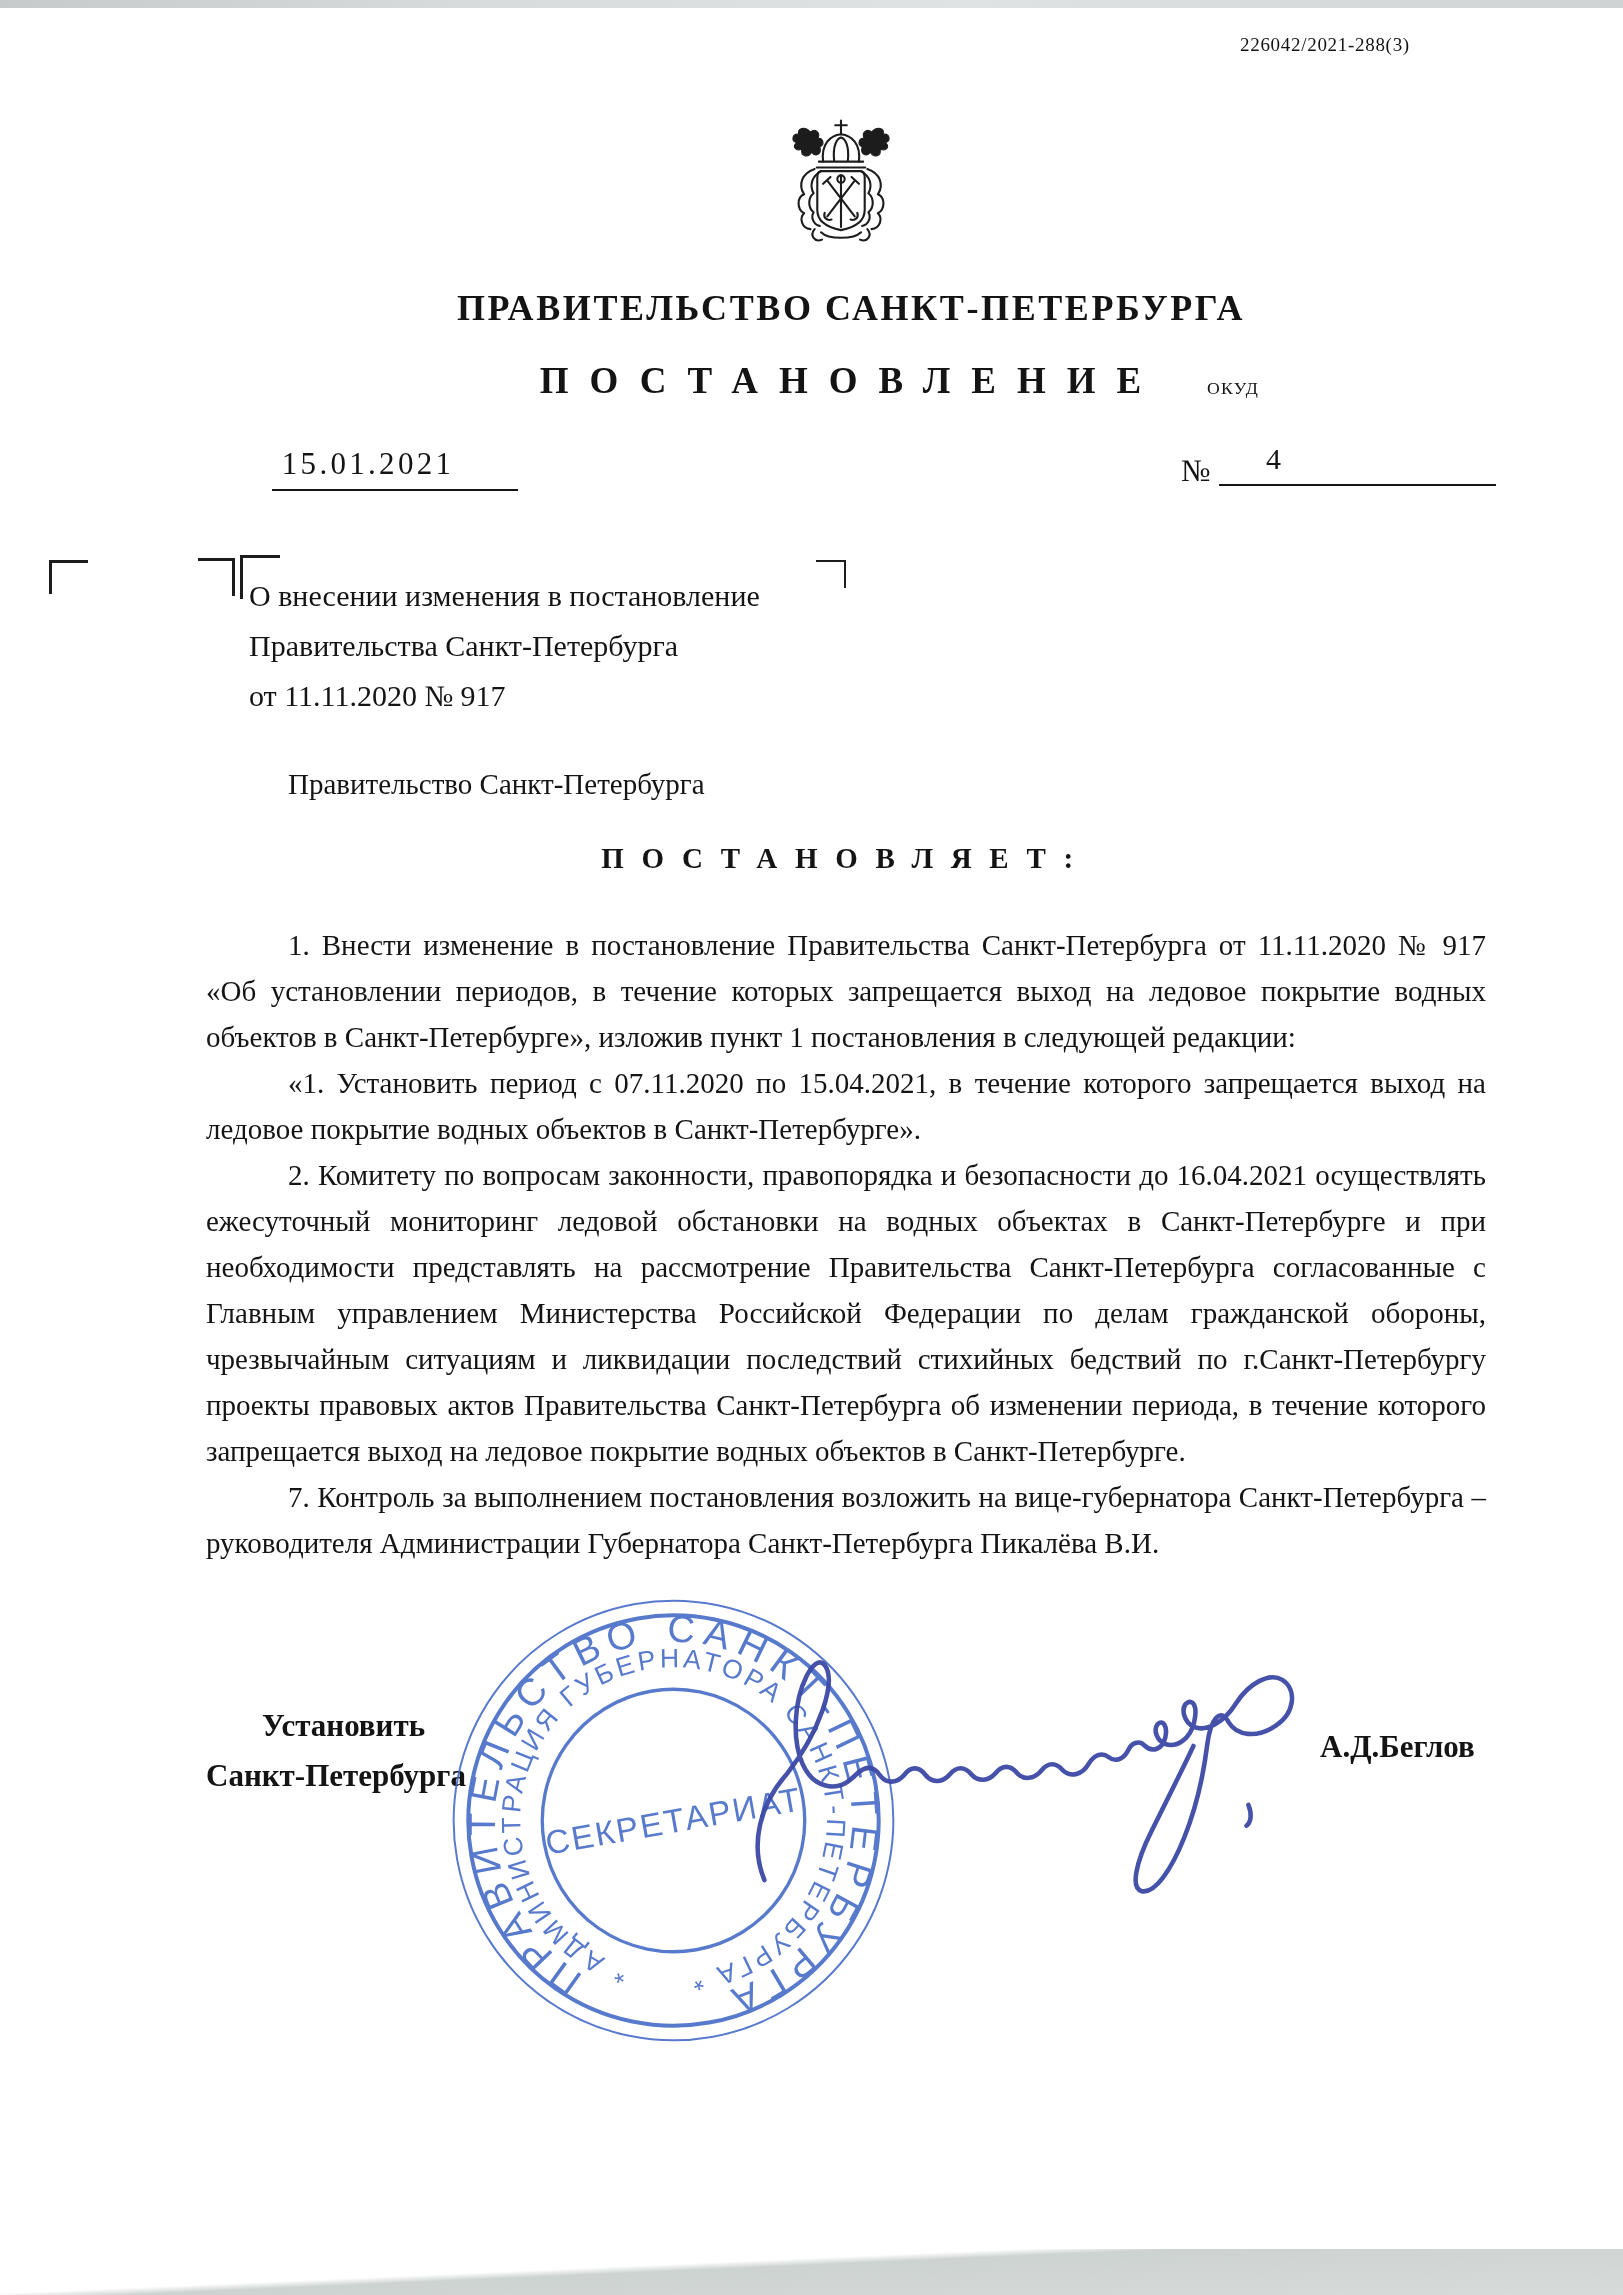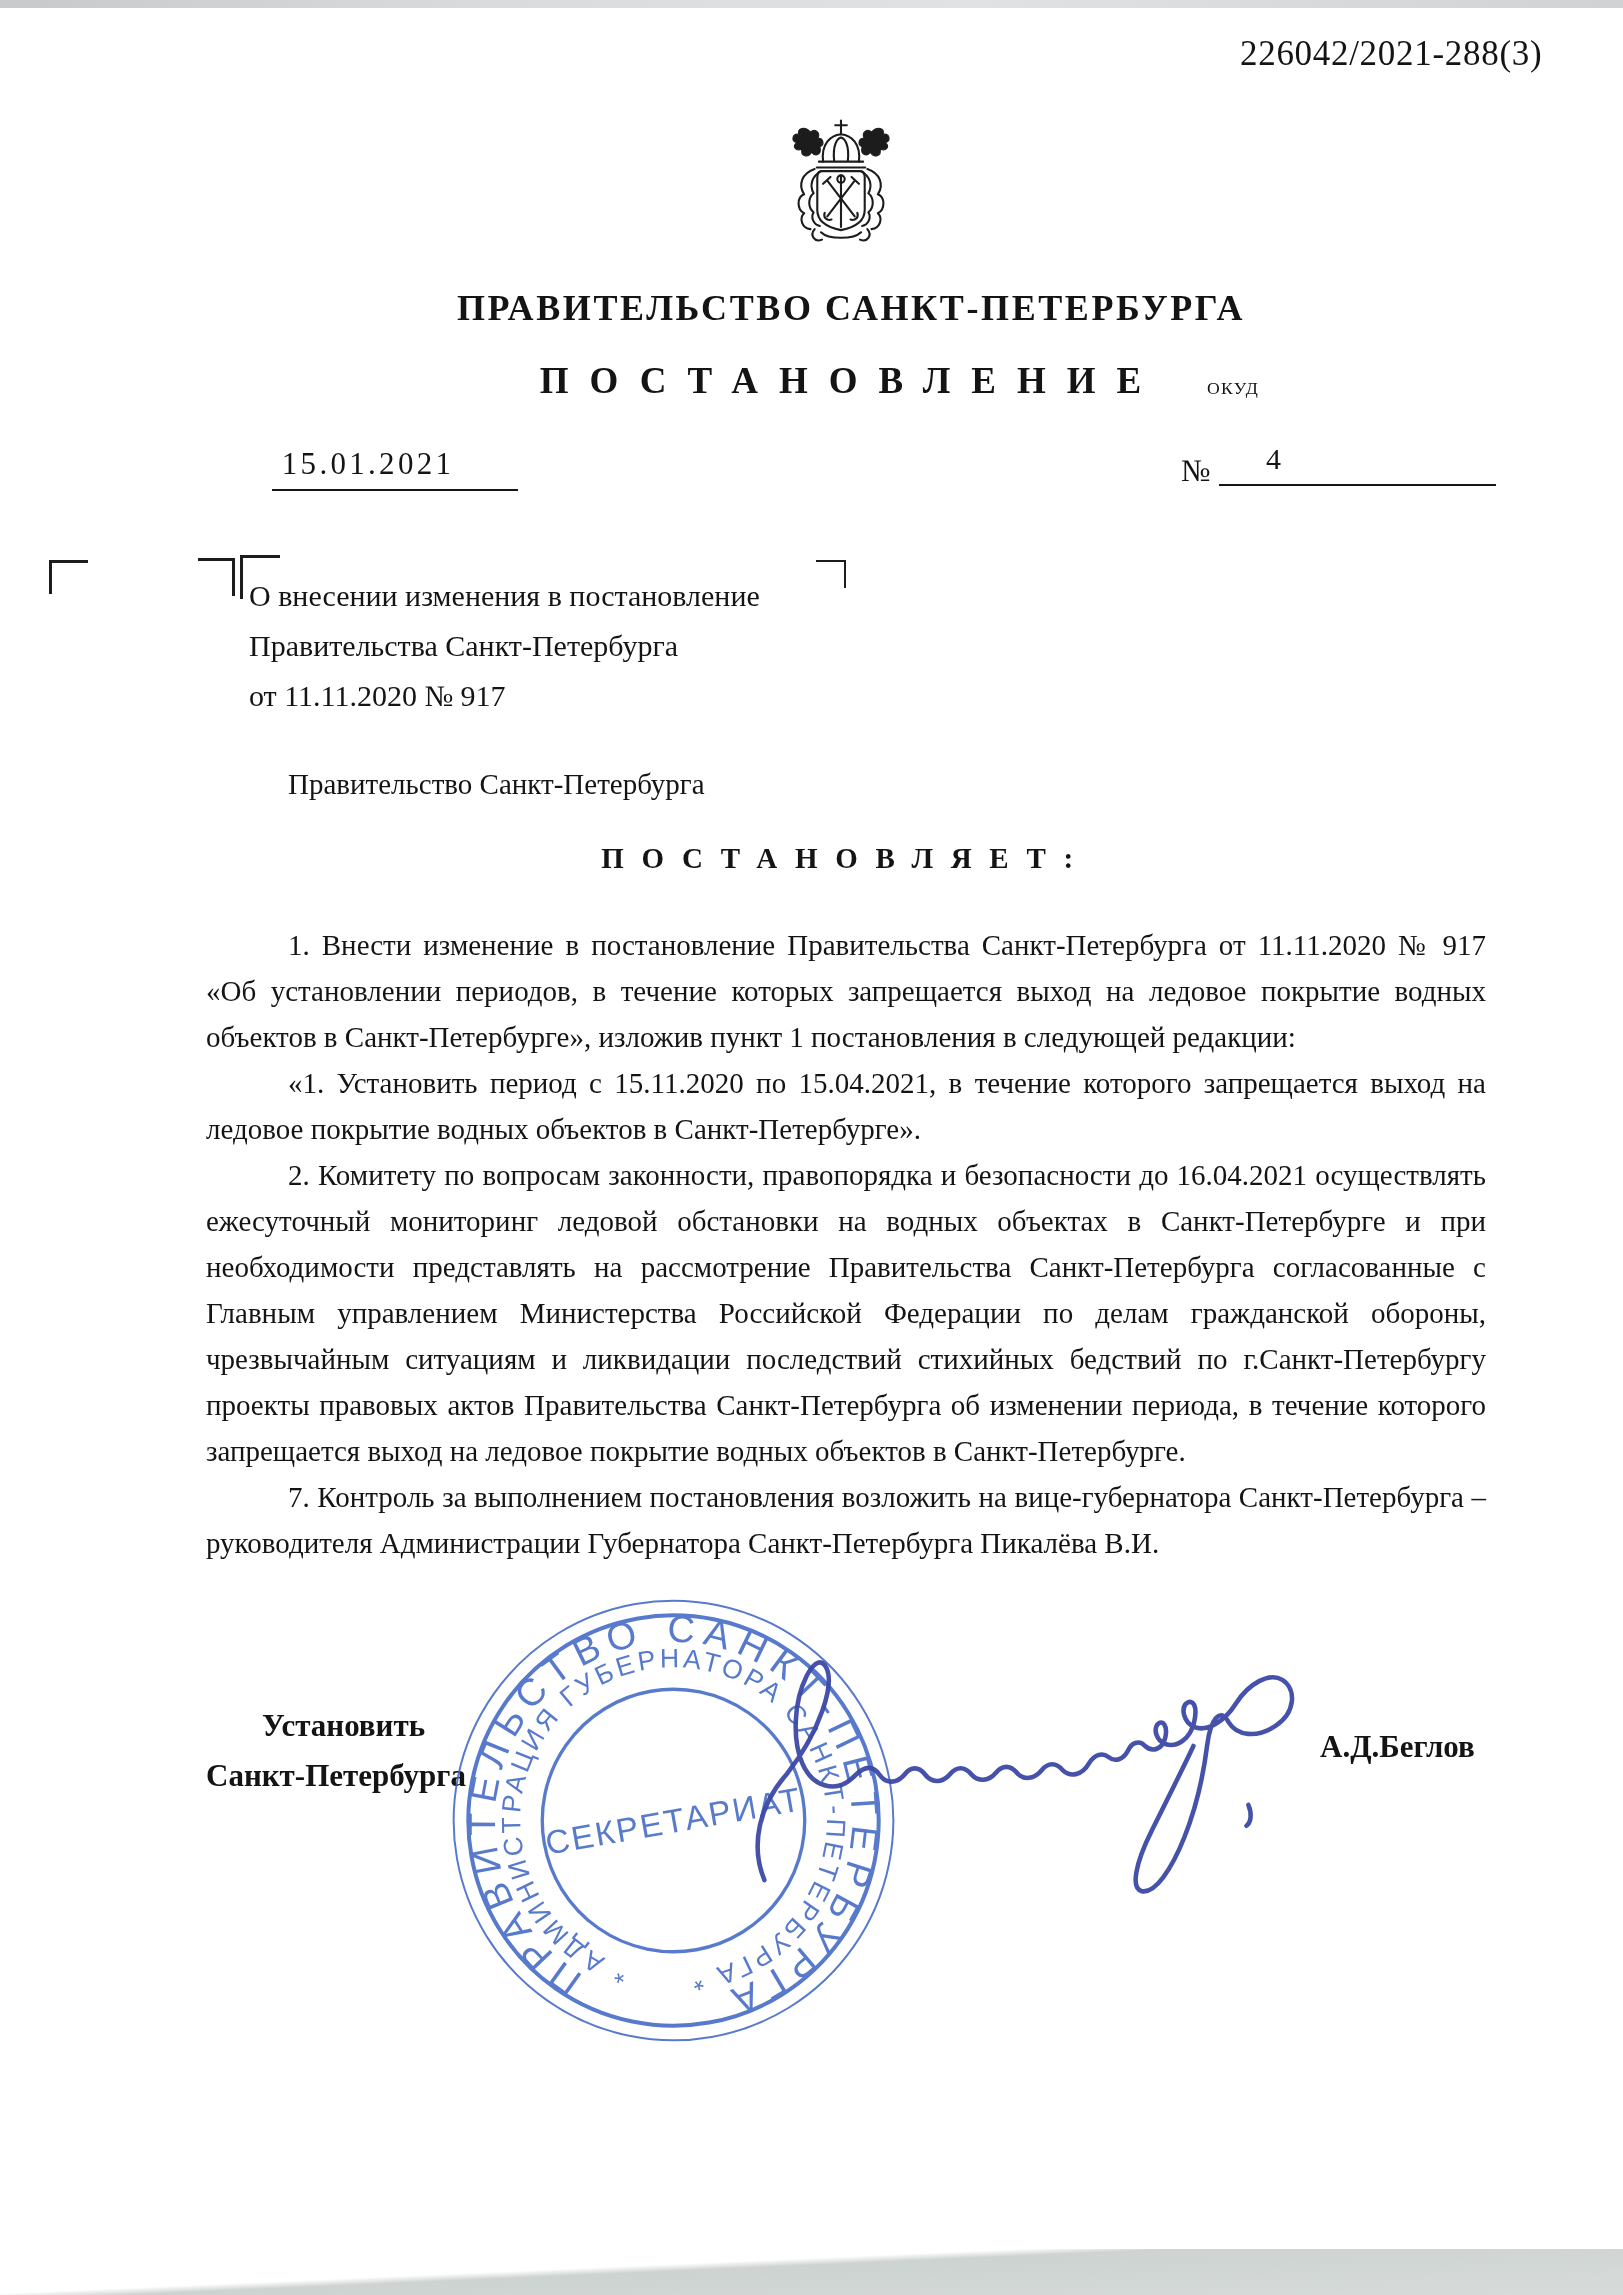--- a/index.html
+++ b/index.html
@@ -6,21 +6,21 @@
   .page{
     position:relative;width:1623px;height:2295px;background:#ffffff;overflow:hidden;
     font-family:"Liberation Serif", serif;color:#141414;
   }
   
   .scan-top{position:absolute;left:0;top:0;width:1623px;height:7.9px;
     background:linear-gradient(90deg,#b9bdbd 0%,#cfd3d3 30%,#d8dcdc 60%,#c4c8c8 100%);
     opacity:.8;}
   .scan-bottom{position:absolute;left:0;bottom:0;width:1623px;height:46px;
     background:linear-gradient(177.5deg, rgba(255,255,255,0) 38%, #cdd3d1 44%, #d7dcda 100%);}
-  .doc-number{position:absolute;left:1240px;top:34px;font-size:35px;letter-spacing:0.7px;}
+  .doc-number{position:absolute;left:1240px;top:34px;font-size:19px;letter-spacing:0.7px;}
   .emblem{position:absolute;left:758px;top:110px;width:166px;height:137px;}
   .org-name{position:absolute;left:131px;top:287px;width:1440px;text-align:center;
     font-weight:bold;font-size:36px;letter-spacing:2.6px;}
   .doc-type-row{position:absolute;left:131px;top:359px;width:1440px;text-align:center;}
   .doc-type{font-weight:bold;font-size:37px;letter-spacing:21px;}
   .okud{position:absolute;left:1207px;top:378px;font-size:17.7px;letter-spacing:1.3px;}
   .date-line{position:absolute;left:272px;top:446px;width:236px;
     border-bottom:2.6px solid #161616;padding:0 0 6.5px 9.8px;
     font-size:31px;letter-spacing:3.3px;}
   .num-label{position:absolute;left:1181px;top:453px;font-size:31px;font-weight:normal;}
@@ -108,21 +108,21 @@
   <div class="title-block">
     <div>О внесении изменения в постановление</div>
     <div>Правительства Санкт-Петербурга</div>
     <div>от 11.11.2020 № 917</div>
   </div>
 
   <div class="body-text">
     <p class="intro">Правительство Санкт-Петербурга</p>
     <p class="resolves">ПОСТАНОВЛЯЕТ:</p>
     <p>1. Внести изменение в постановление Правительства Санкт-Петербурга от 11.11.2020 № 917 «Об установлении периодов, в течение которых запрещается выход на ледовое покрытие водных объектов в Санкт-Петербурге», изложив пункт 1 постановления в следующей редакции:</p>
-    <p>«1. Установить период с 15.11.2020 по 15.04.2021, в течение которого запрещается выход на ледовое покрытие водных объектов в Санкт-Петербурге».</p>
+    <p>«1. Установить период с 07.11.2020 по 15.04.2021, в течение которого запрещается выход на ледовое покрытие водных объектов в Санкт-Петербурге».</p>
     <p>2. Комитету по вопросам законности, правопорядка и безопасности до 16.04.2021 осуществлять ежесуточный мониторинг ледовой обстановки на водных объектах в Санкт-Петербурге и при необходимости представлять на рассмотрение Правительства Санкт-Петербурга согласованные с Главным управлением Министерства Российской Федерации по делам гражданской обороны, чрезвычайным ситуациям и ликвидации последствий стихийных бедствий по г.Санкт-Петербургу проекты правовых актов Правительства Санкт-Петербурга об изменении периода, в течение которого запрещается выход на ледовое покрытие водных объектов в Санкт-Петербурге.</p>
     <p>7. Контроль за выполнением постановления возложить на вице-губернатора Санкт-Петербурга – руководителя Администрации Губернатора Санкт-Петербурга Пикалёва В.И.</p>
   </div>
 
   <div class="sig-position">
     <div class="l1">Установить</div>
     <div>Санкт-Петербурга</div>
   </div>
 
   <div class="sig-name">А.Д.Беглов</div>

